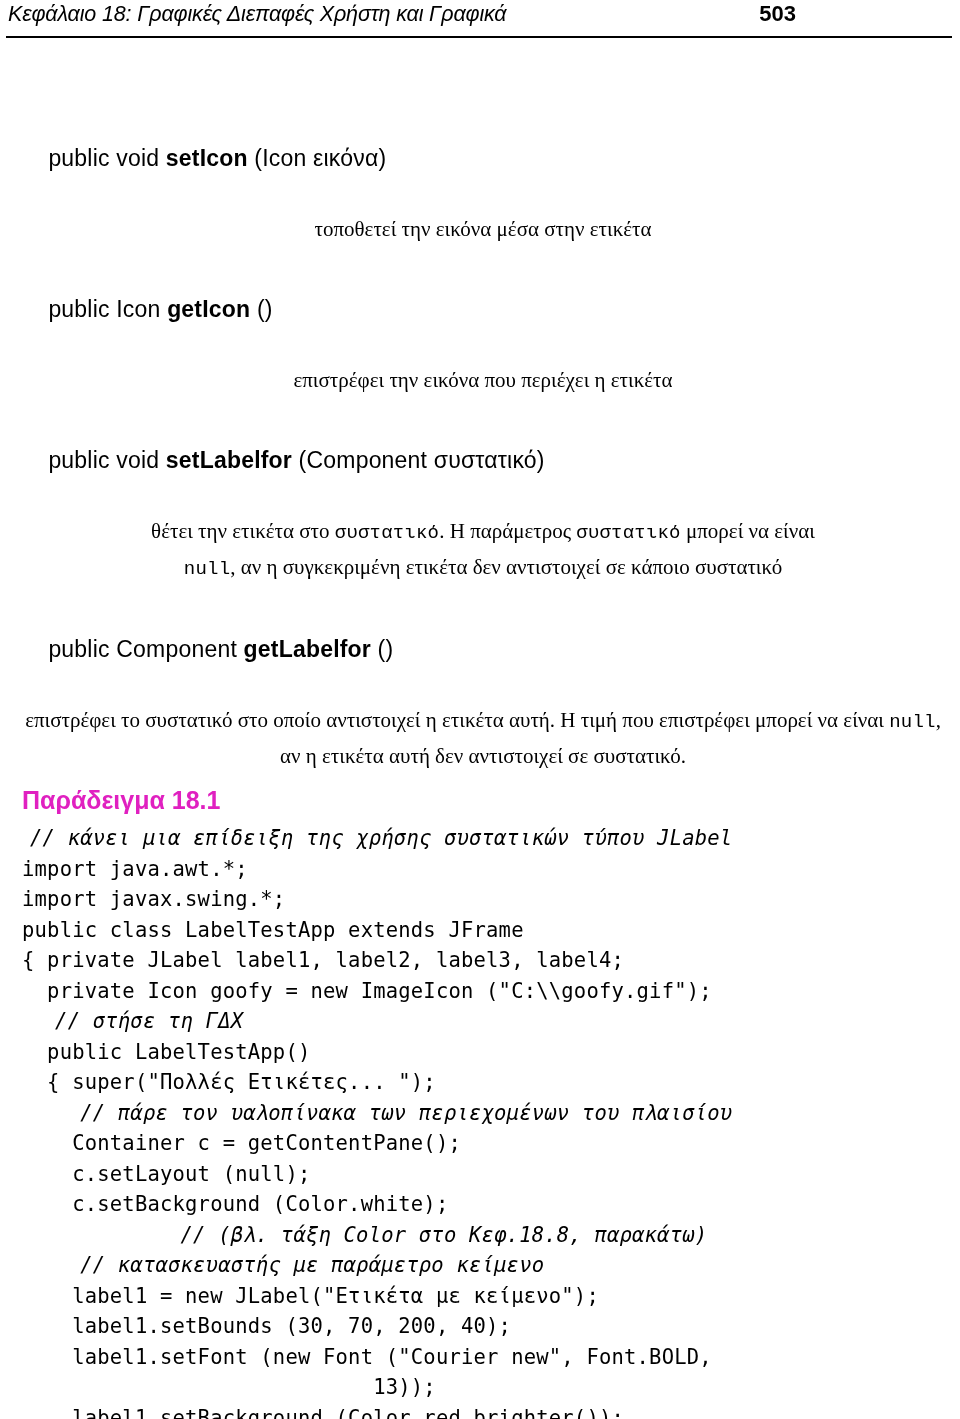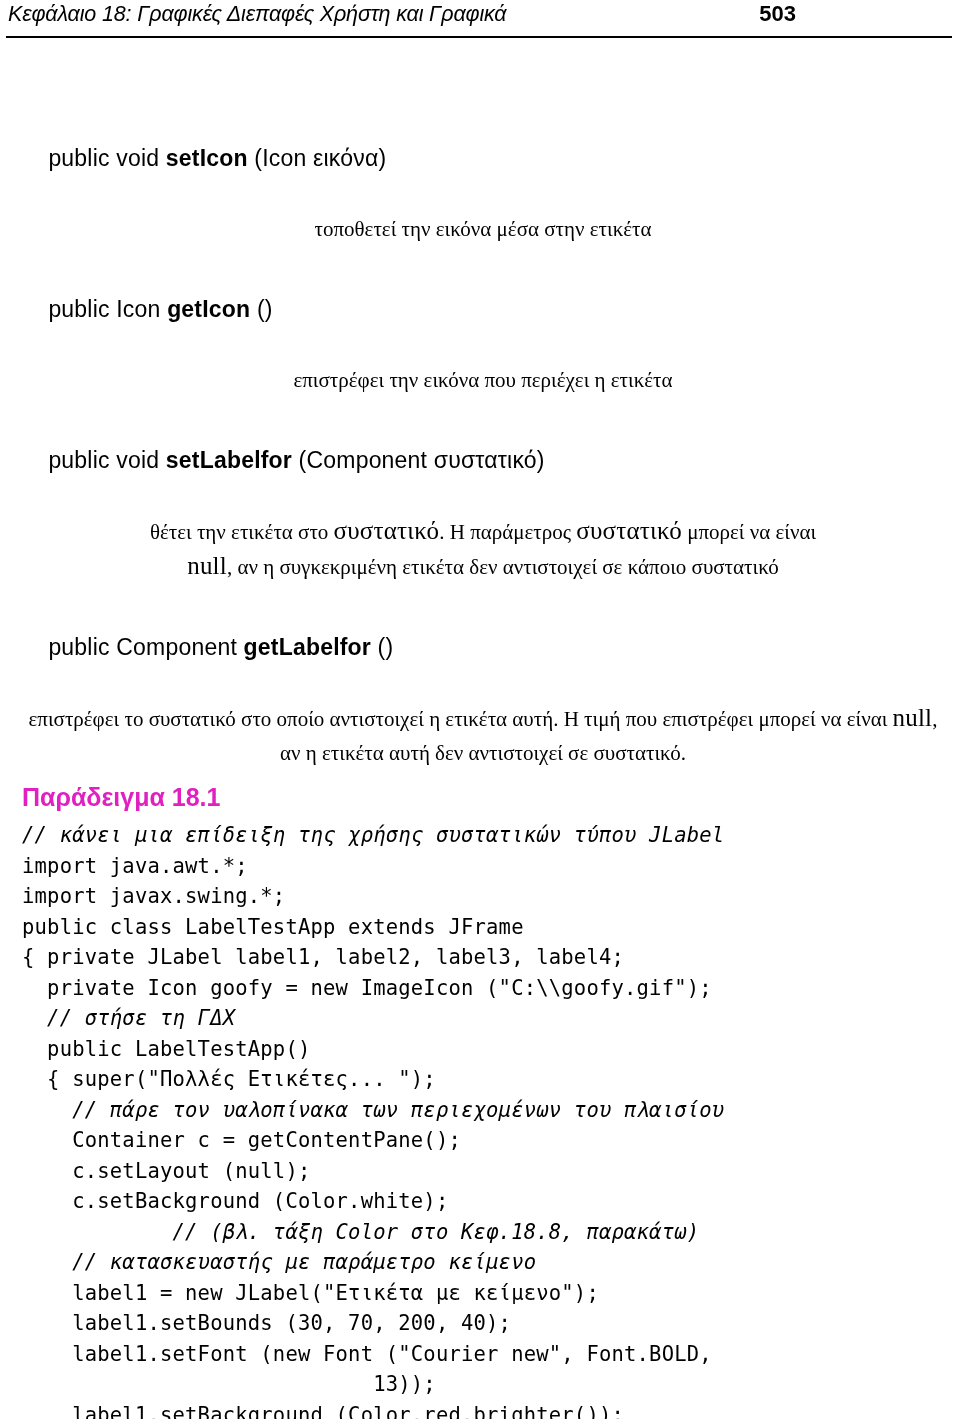--- a/index.html
+++ b/index.html
@@ -73,22 +73,22 @@
 
   
   .prose {
     font-family: "Liberation Serif", serif;
     font-size: 21px;
     line-height: 34px;
     white-space: pre-wrap;
     text-align: center;
   }
   .prose .mono {
-    font-family: Liberation Serif, serif;
-    font-size: 25px;
+    font-family: Liberation Mono, monospace;
+    font-size: 19px;
     letter-spacing: 0.2px;
   }
 
   .gap-sm { height: 9px; }
 
   
   .example-heading {
     font-family: "Liberation Sans", sans-serif;
     font-weight: bold;
     font-size: 25px;
@@ -104,20 +104,21 @@
     font-size: 20.5px;
     line-height: 30.5px;
     letter-spacing: 0.2px;
   }
   .listing .cl {
     white-space: pre;
     min-height: 30.5px;
   }
   .listing .cl.cm {
     font-style: italic;
+    margin-left: 8px;
   }
 </style>
 </head>
 <body>
 
 <div class="page-header">
   <div class="header-title">Κεφάλαιο 18: Γραφικές Διεπαφές Χρήστη και Γραφικά</div>
   <div class="header-pageno">503</div>
   <div class="header-rule"></div>
 </div>

